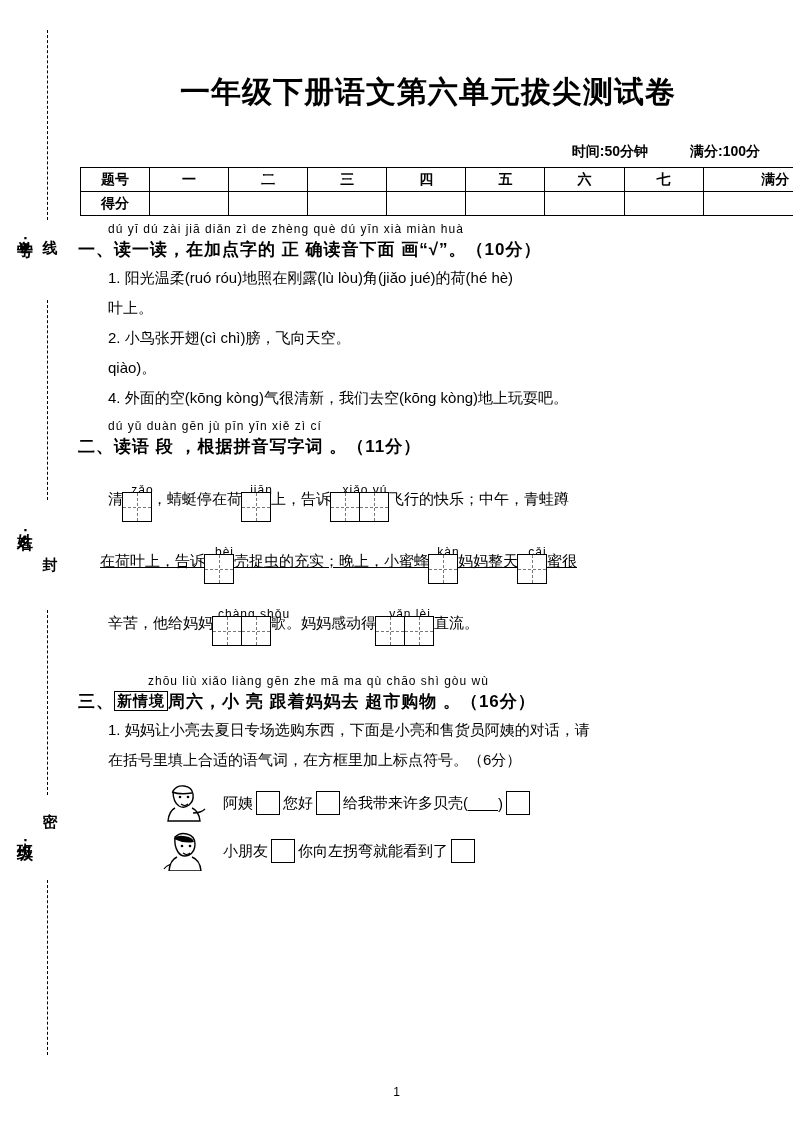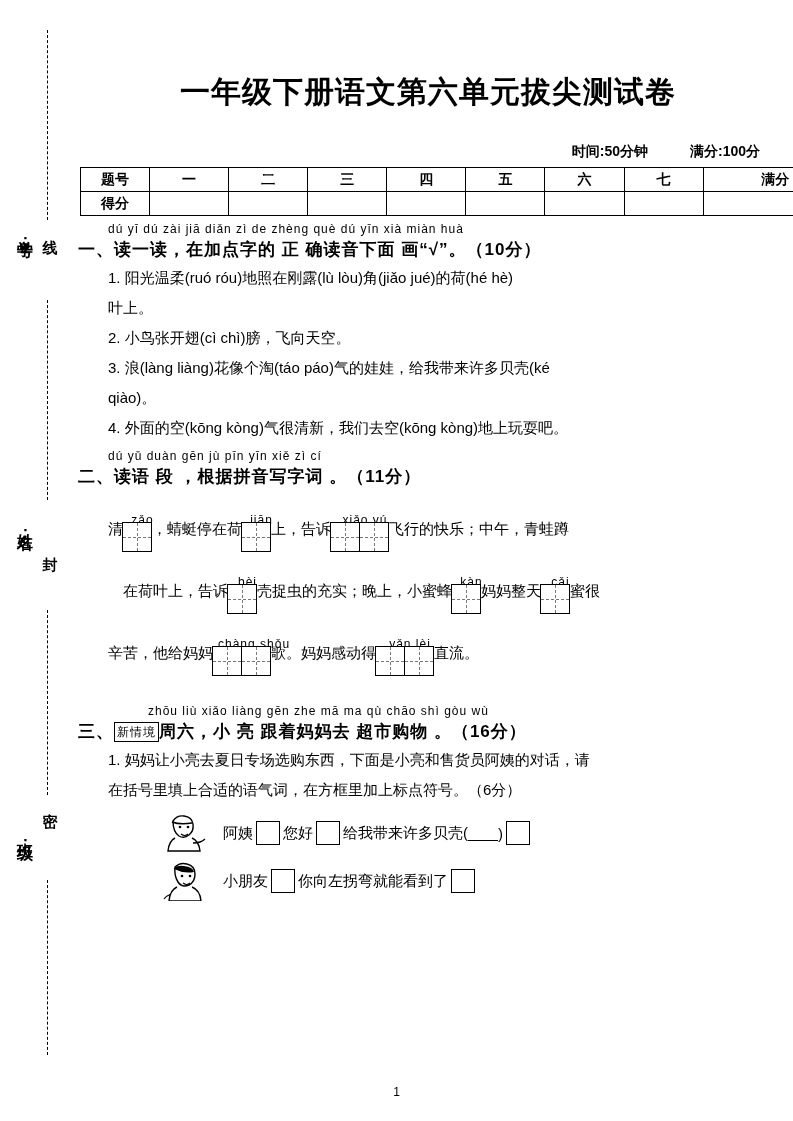--- a/index.html
+++ b/index.html
@@ -186,22 +186,22 @@
     box-sizing: border-box;
     background: #fff;
   }
   .blank-line {
     display: inline-block;
     border-bottom: 1px solid #000;
     height: 14px;
   }
   .tag {
     font-family: "Liberation Sans", "DejaVu Sans", sans-serif;
-    font-size: 12px;
-    font-weight: normal;
+    font-size: 15px;
+    font-weight: bold;
     border: 1px solid #000;
     padding: 0 2px;
     display: inline-block;
     line-height: 18px;
     vertical-align: 1px;
   }
 
   
   .dlg {
     margin-left: 85px;
@@ -283,34 +283,33 @@
       </tr>
     </tbody>
       </table>
 
     <div class="section">
       <div class="pinyin-row">dú yī dú    zài jiā diǎn zì  de  zhèng què dú yīn xià miàn huà</div>
       <div class="sec-title">一、读一读，在加点字的 正 确读音下面 画“√”。（10分）</div>
       <div class="q">1. 阳光温柔(ruó   róu)地照在刚露(lù   lòu)角(jiǎo   jué)的荷(hé   hè)</div>
       <div class="q q2">叶上。</div>
       <div class="q">2. 小鸟张开翅(cì   chì)膀，飞向天空。</div>
-      <div class="q">3. 浪(làng   liàng)花像个淘(táo   páo)气的娃娃，给我带来许多贝壳(ké</div>
       <div class="q q2">qiào)。</div>
       <div class="q">4. 外面的空(kōng   kòng)气很清新，我们去空(kōng   kòng)地上玩耍吧。</div>
     </div>
 
     <div class="section">
       <div class="pinyin-row">dú yǔ duàn   gēn jù pīn yīn xiě zì cí</div>
       <div class="sec-title">二、读语 段 ，根据拼音写字词 。（11分）</div>
 
       <div class="q line2" style="margin-left:30px;">
         <span>清</span><span class="tian-group"><span class="py-label">zǎo</span><span class="tian"></span></span><span>，蜻蜓停在荷</span><span class="tian-group"><span class="py-label">jiān</span><span class="tian"></span></span><span>上，告诉</span><span class="tian-group"><span class="py-label">xiǎo yú</span><span class="tian"></span><span class="tian"></span></span><span>飞行的快乐；中午，青蛙蹲</span>
       </div>
 
-      <div class="q line2" style="margin-left:45px;">
+      <div class="q line2" style="margin-left:22px;text-decoration:underline;">
         <span>在荷叶上，告诉</span><span class="tian-group"><span class="py-label">bèi</span><span class="tian"></span></span><span>壳捉虫的充实；晚上，小蜜蜂</span><span class="tian-group"><span class="py-label">kàn</span><span class="tian"></span></span><span>妈妈整天</span><span class="tian-group"><span class="py-label">cǎi</span><span class="tian"></span></span><span>蜜很</span>
       </div>
 
       <div class="q line2" style="margin-left:30px;">
         <span>辛苦，他给妈妈</span><span class="tian-group"><span class="py-label">chàng shǒu</span><span class="tian"></span><span class="tian"></span></span><span>歌。妈妈感动得</span><span class="tian-group"><span class="py-label">yǎn lèi</span><span class="tian"></span><span class="tian"></span></span><span>直流。</span>
       </div>
     </div>
 
     <div class="section" style="margin-top:16px;">
       <div class="pinyin-row" style="margin-left:70px;margin-top:28px;">zhōu liù    xiǎo liàng gēn zhe mā ma qù chāo shì gòu wù</div>

